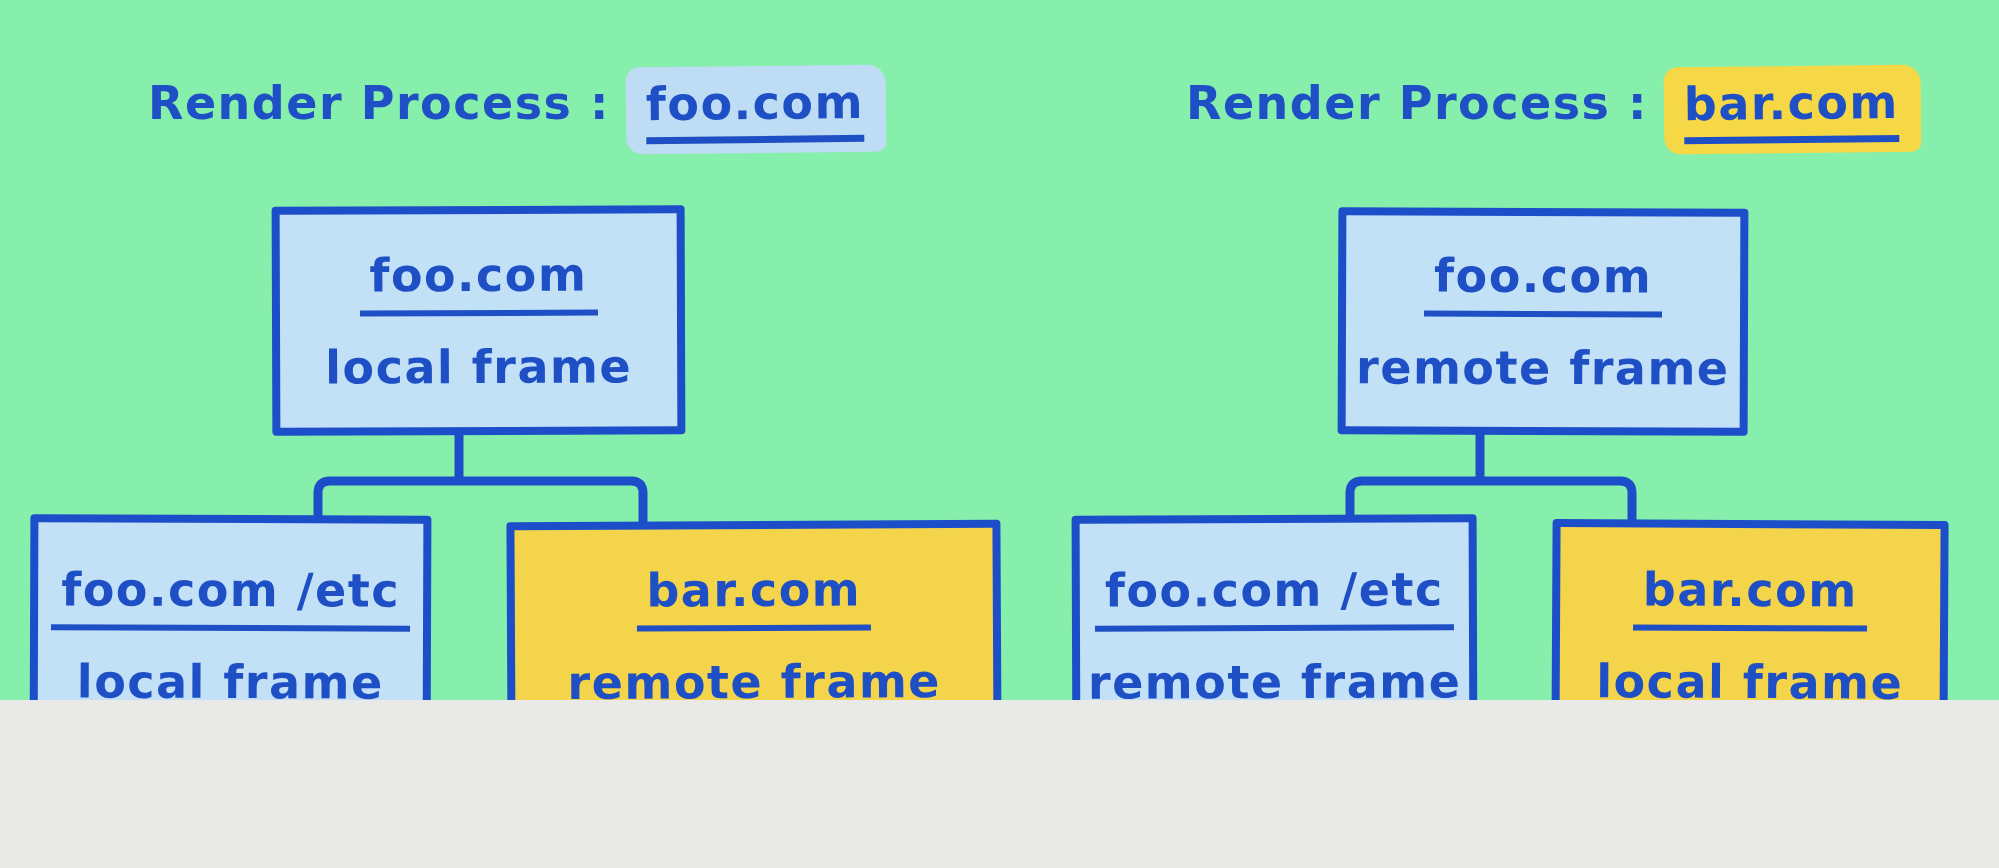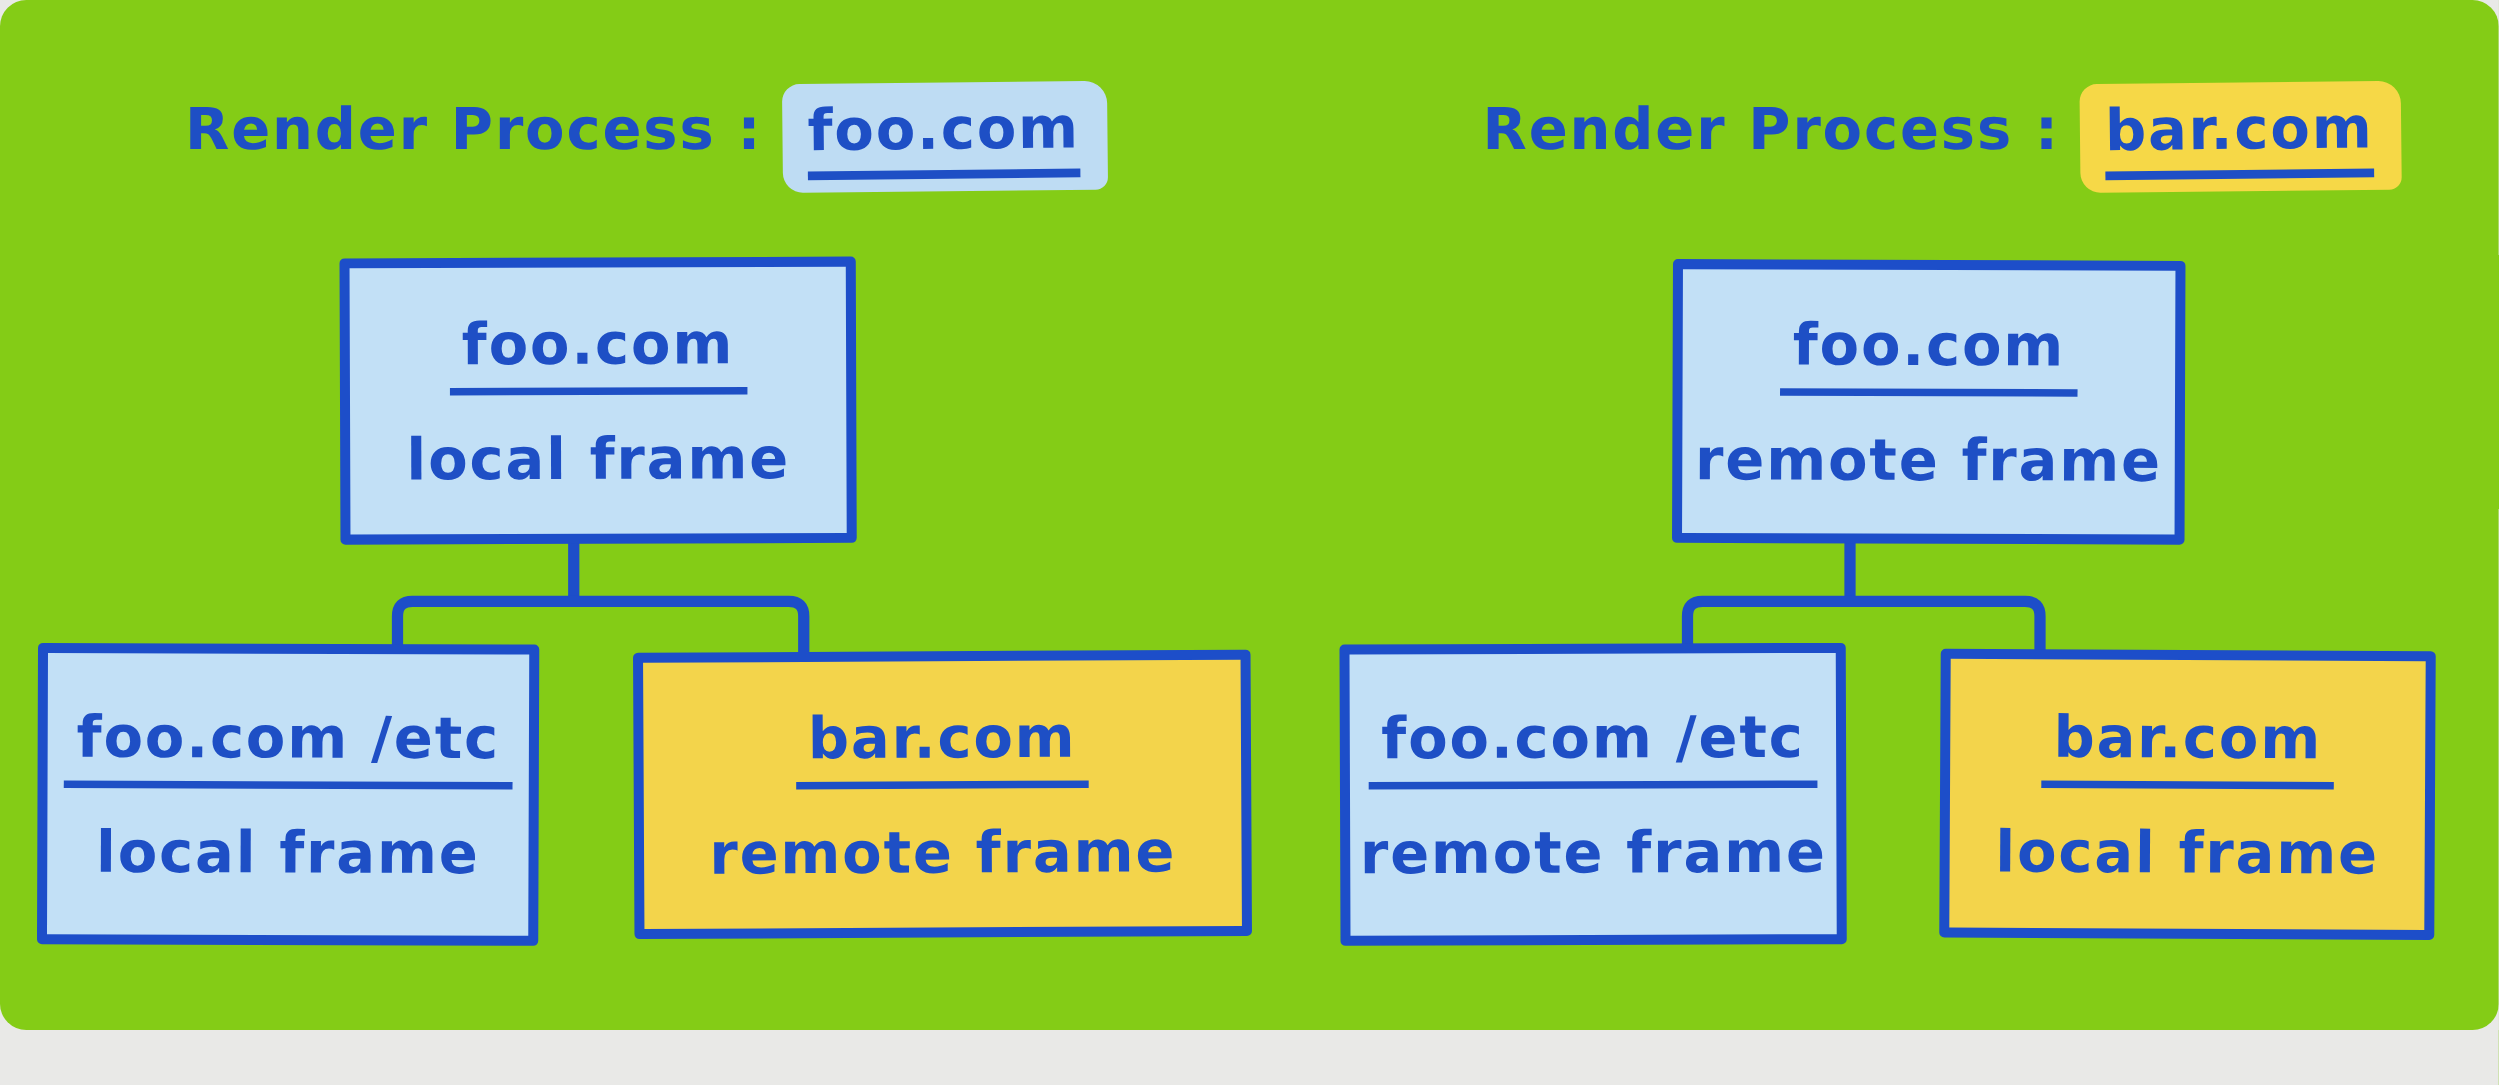--- a/index.html
+++ b/index.html
@@ -3,26 +3,25 @@
 <meta charset="utf-8">
 <style>
   html, body {
     margin: 0;
     padding: 0;
     background: #e9e9e7;
   }
   .canvas {
     position: relative;
     width: 1999px;
-    height: 824px;
-    background: #84cc16;
+    height: 700px;
+    background: #86efac;
     overflow: hidden;
     font-family: "DejaVu Sans", "Liberation Sans", sans-serif;
     color: #1e4fc5;
-    border-radius: 21px;
   }
   
   .title {
     position: absolute;
     display: flex;
     align-items: baseline;
     gap: 16px;
     font-size: 46px;
     font-weight: 700;
     letter-spacing: 1.5px;

